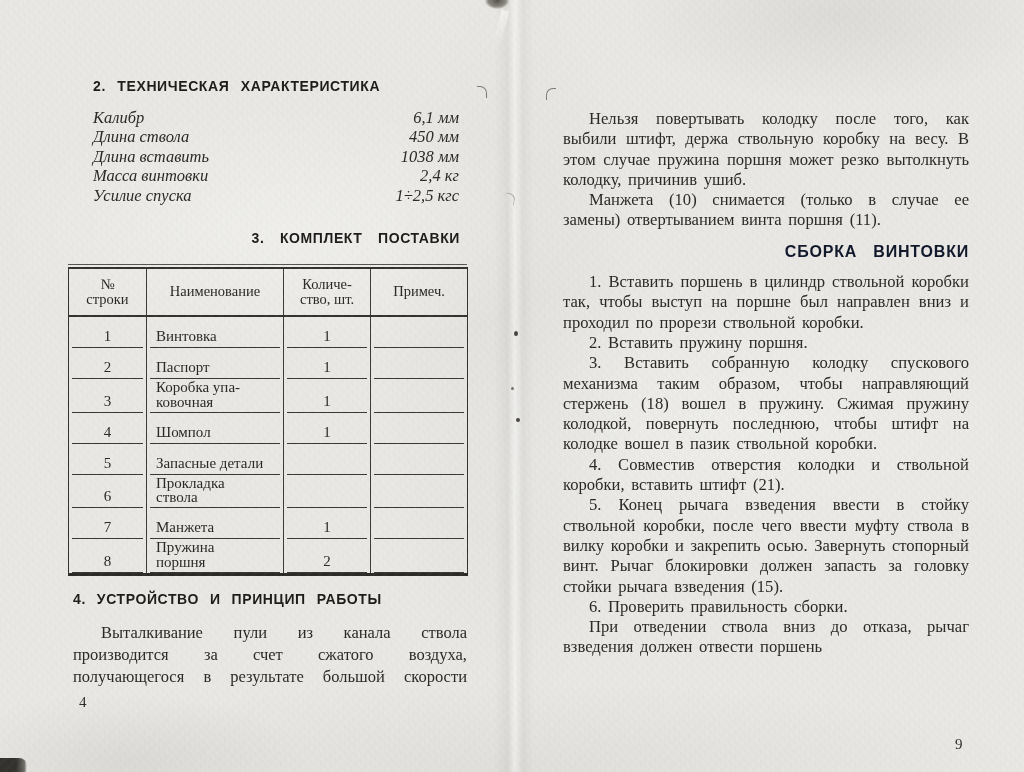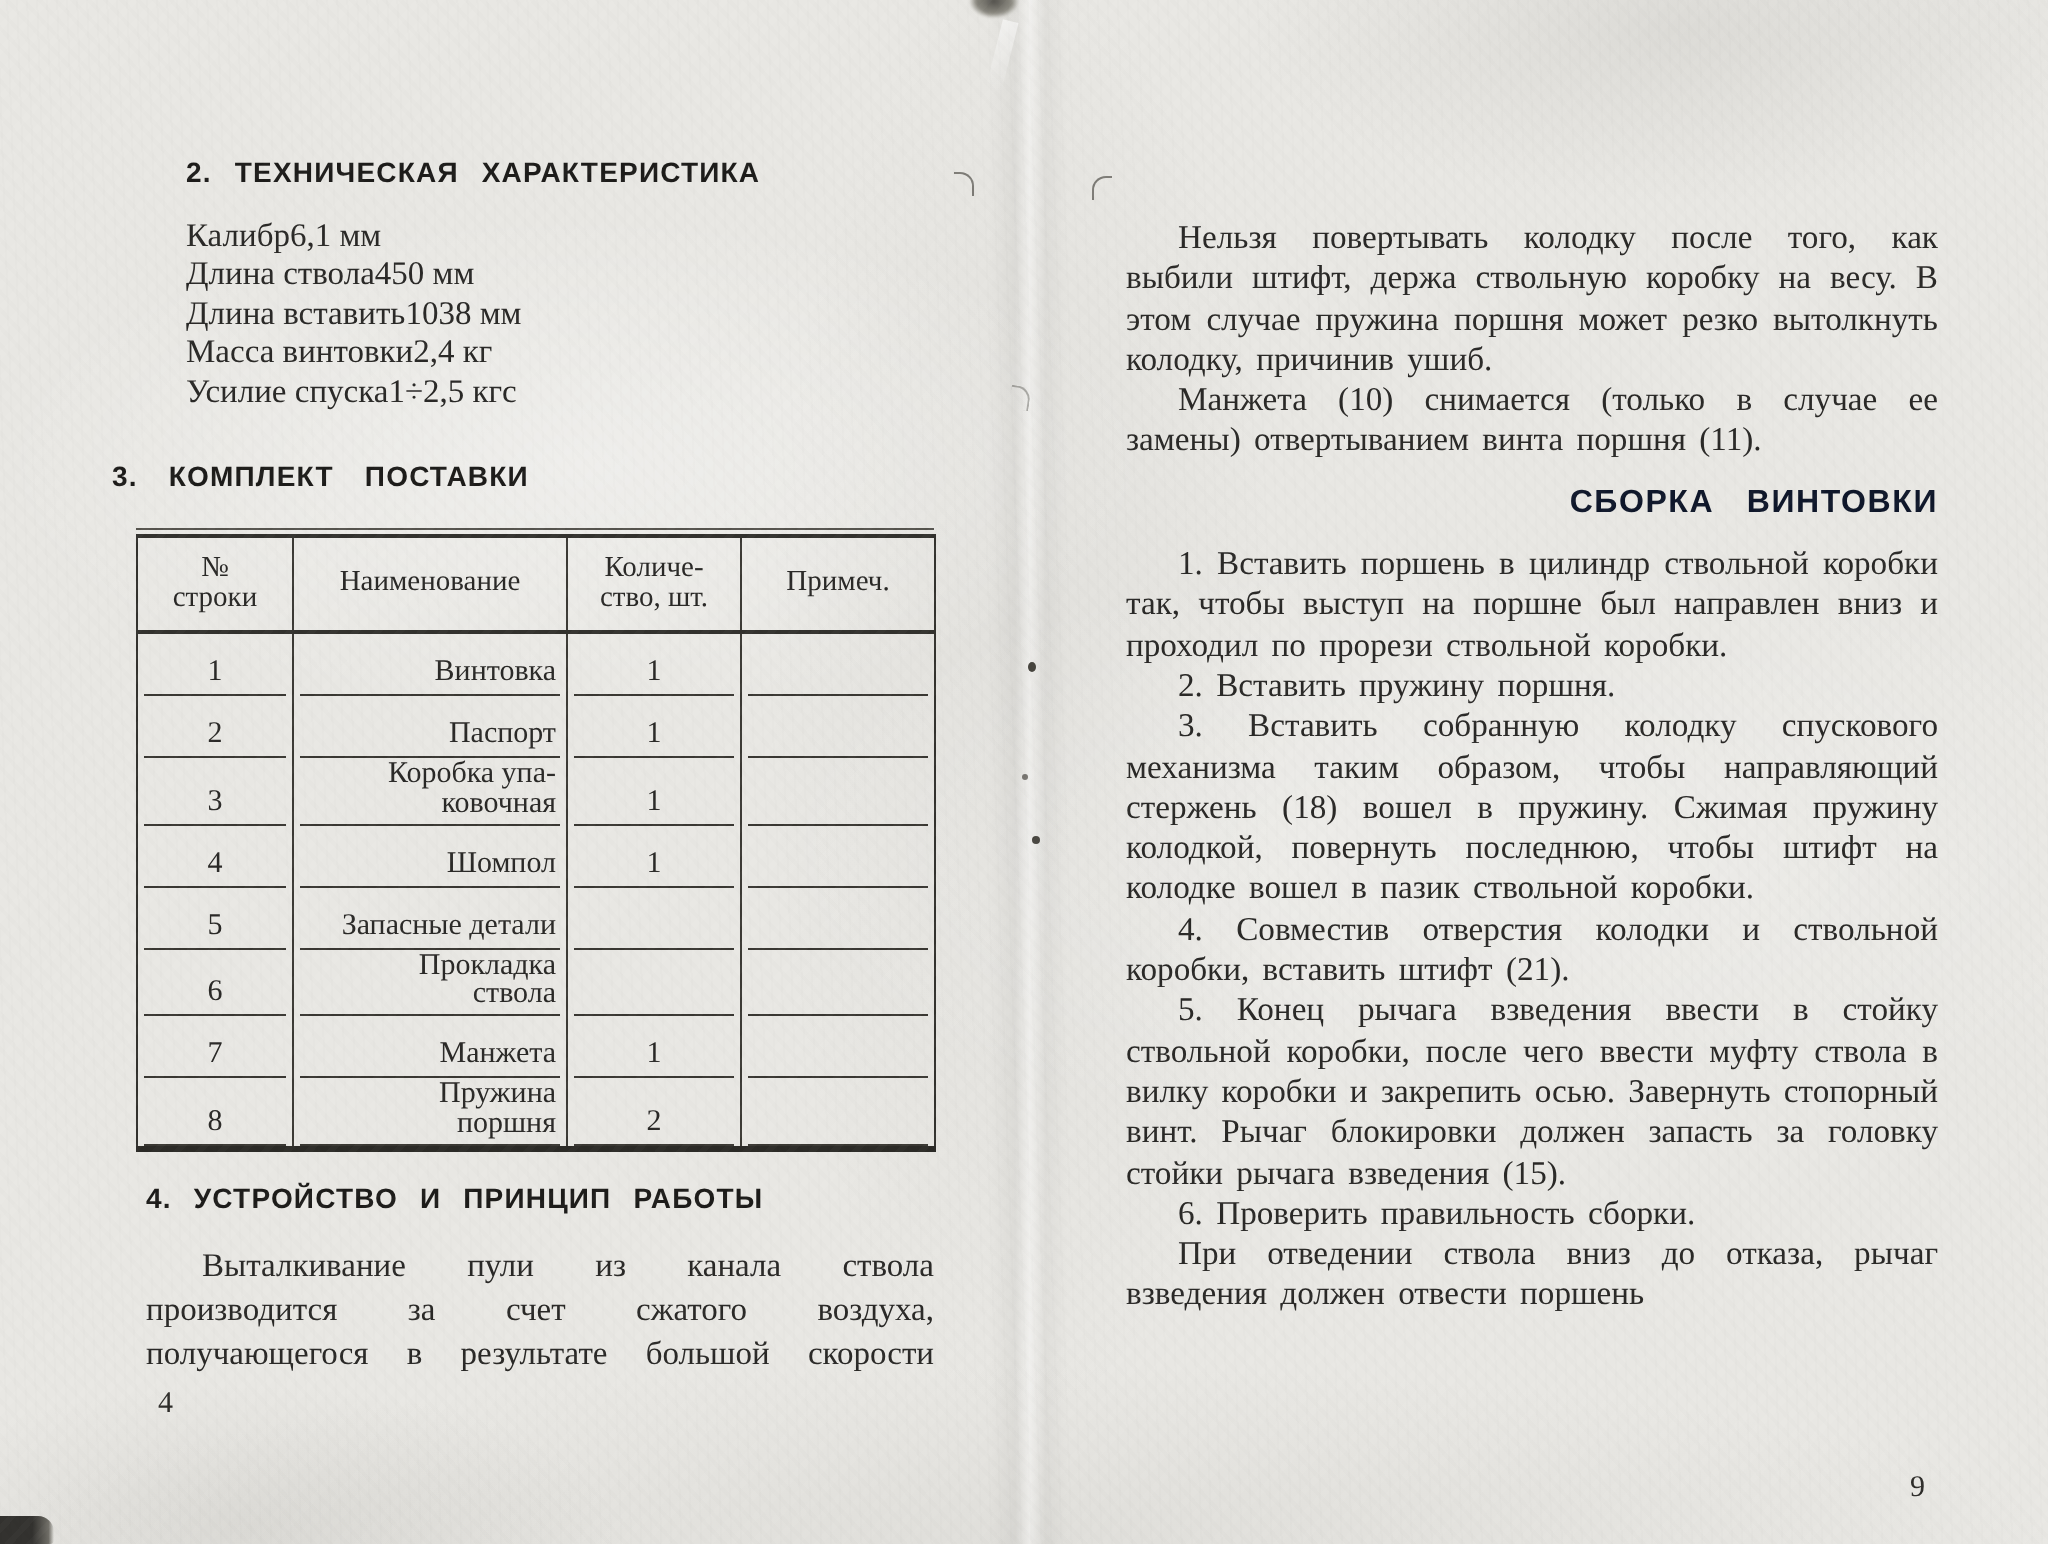--- a/index.html
+++ b/index.html
@@ -66,41 +66,41 @@
   .heading{
     font-family:"Liberation Sans","DejaVu Sans",sans-serif;
     font-weight:bold;color:#1d1c1a;font-size:14px;letter-spacing:.6px;
     position:absolute;white-space:nowrap;
   }
   .pageno{position:absolute;font-size:15px;color:#2e2d2a;}
 
   
   .tech-title{left:93px;top:78px;word-spacing:7px;}
   .specs{position:absolute;left:93px;top:108px;width:366px;font-size:16.5px;line-height:19.4px;}
-  .spec-row{display:flex;}
+  .spec-row{display:flex;justify-content:space-between;font-style:italic;}
   .spec-value{text-align:right;}
 
-  .kit-title{left:56px;top:230px;width:404px;text-align:left;word-spacing:11px;white-space:nowrap;}
+  .kit-title{left:56px;top:230px;width:404px;text-align:right;word-spacing:11px;white-space:nowrap;}
 
   .kit-wrap{position:absolute;left:68px;top:264px;width:399px;border-top:1px solid #56544e;padding-top:2px;z-index:2;}
   table.kit{border-collapse:collapse;width:399px;table-layout:fixed;}
   table.kit col.c-num{width:78px;} table.kit col.c-name{width:137px;}
   table.kit col.c-qty{width:87px;} table.kit col.c-note{width:97px;}
   table.kit{border:1.5px solid #33322e;border-top:2px solid #33322e;border-bottom:3px solid #2c2b27;}
   table.kit th, table.kit td{border-left:1.5px solid #3c3a35;padding:0;vertical-align:bottom;}
   table.kit th:first-child, table.kit td:first-child{border-left:none;}
   table.kit thead th{
     height:46px;border-bottom:2px solid #33322e;vertical-align:middle;
     font-weight:normal;font-size:14.5px;line-height:15.5px;text-align:center;white-space:pre-line;
   }
   table.kit td{height:31px;font-size:15px;line-height:14.8px;}
   table.kit tr.tall td{height:33px;}
   .cl{border-bottom:1.2px solid #3a3833;margin:0 3px;padding:1px 2px 2px 2px;min-height:16px;white-space:pre-line;}
   td.c-num .cl, td.c-qty .cl{text-align:center;}
-  td.c-name .cl{text-align:right;padding-left:6px;}
+  td.c-name .cl{text-align:left;padding-left:6px;}
 
   .design-title{left:73px;top:591px;word-spacing:6.5px;}
   .design-para{
     position:absolute;left:73px;top:622px;width:394px;
     font-size:16.5px;line-height:21.8px;text-align:justify;text-align-last:justify;
     word-spacing:4.5px;text-indent:28px;
   }
   .pageno.left-no{left:79px;top:694px;}
 
   

